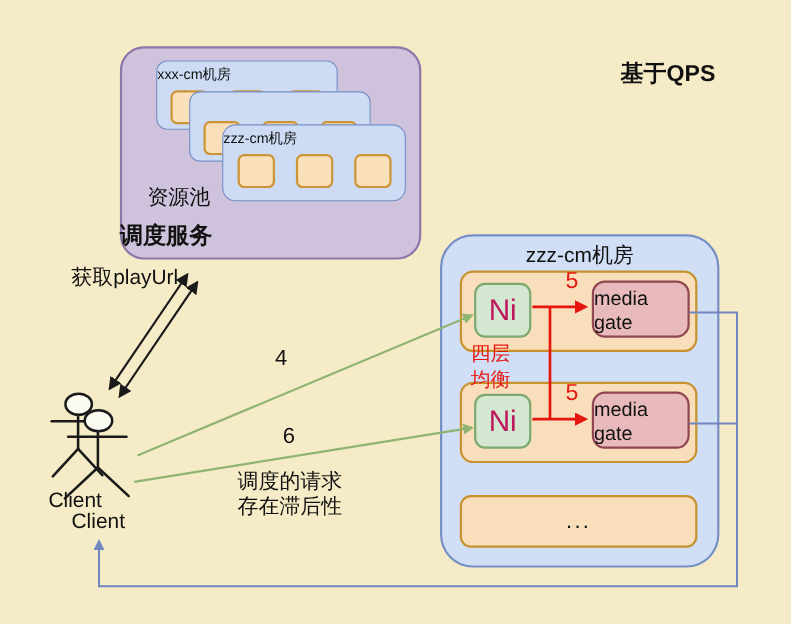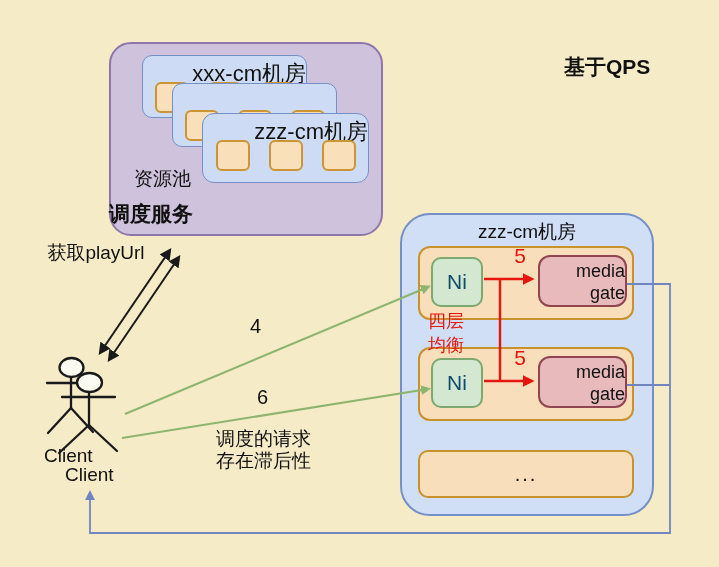--- a/index.html
+++ b/index.html
@@ -2,44 +2,44 @@
 <html><head>
 <meta charset="utf-8">
 <style>
   html,body{margin:0;padding:0;}
   body{font-family:"Liberation Sans","DejaVu Sans",sans-serif;}
   .canvas{position:relative;width:719px;height:567px;background:#f6ebc7;overflow:hidden;color:#111;}
   .abs{position:absolute;}
   
   .sched-box{left:109px;top:42px;width:274px;height:194px;background:#cfc2dc;border:2px solid #8d76a9;border-radius:22px;box-sizing:border-box;z-index:1;}
   .room{background:#cddcf4;border:1.5px solid #7590c7;border-radius:10px;box-sizing:border-box;z-index:2;}
-  .room-label{width:100%;text-align:right;margin-top:3px;font-size:22px;}
+  .room-label{width:100%;text-align:left;margin-top:3px;font-size:13px;}
   .slot{position:absolute;top:26px;width:34px;height:31px;background:#f9dfba;border:2px solid #cc9434;border-radius:6px;box-sizing:border-box;}
   .pool-label{left:134px;top:166px;font-size:19px;z-index:3;}
   .sched-title{left:109px;top:200px;width:274px;font-size:21px;font-weight:bold;z-index:3;}
   .qps-label{left:564px;top:53px;font-size:21px;font-weight:bold;z-index:3;}
   
   .dc-box{left:400px;top:213px;width:254px;height:303px;background:#d0def6;border:2px solid #7590c7;border-radius:30px;box-sizing:border-box;z-index:1;}
   .dc-title{left:400px;top:219px;width:254px;text-align:center;font-size:19px;z-index:2;}
   .group{background:#f8debb;border:2px solid #c8922e;border-radius:12px;box-sizing:border-box;z-index:2;}
   .g1{left:418px;top:246px;width:216px;height:74px;}
   .g2{left:418px;top:347px;width:216px;height:74px;}
   .dots-box{left:418px;top:450px;width:216px;height:48px;background:#f8debb;border:2px solid #c8922e;border-radius:10px;box-sizing:border-box;z-index:2;text-align:center;font-size:20px;line-height:44px;letter-spacing:2px;}
-  .ni{width:52px;height:50px;background:#d4e7d0;border:2px solid #7ca96f;border-radius:10px;box-sizing:border-box;z-index:3;color:#0c4a6e;font-size:21px;text-align:center;line-height:46px;}
+  .ni{width:52px;height:50px;background:#d4e7d0;border:2px solid #7ca96f;border-radius:10px;box-sizing:border-box;z-index:3;color:#be185d;font-size:27px;text-align:center;line-height:46px;}
   .ni1{left:431px;top:257px;}
   .ni2{left:431px;top:358px;}
-  .gate{width:89px;height:52px;background:#e9babc;border:2px solid #904550;border-radius:12px;box-sizing:border-box;z-index:3;font-size:18px;text-align:right;line-height:22px;padding-top:3px;}
+  .gate{width:89px;height:52px;background:#e9babc;border:2px solid #904550;border-radius:12px;box-sizing:border-box;z-index:3;font-size:18px;text-align:left;line-height:22px;padding-top:3px;}
   .gate1{left:538px;top:255px;}
   .gate2{left:538px;top:356px;}
   .qps-val{width:24px;text-align:center;color:#e6150e;font-size:21px;z-index:5;}
   .qv1{left:508px;top:244px;}
   .qv2{left:508px;top:346px;}
   .lb-label{left:428px;top:309px;width:60px;text-align:left;color:#e6150e;font-size:18px;line-height:24px;z-index:5;}
   
-  .playurl{left:30px;top:241px;width:132px;text-align:center;font-size:19px;line-height:24px;z-index:4;}
+  .playurl{left:30px;top:241px;width:132px;text-align:right;font-size:19px;line-height:24px;z-index:4;}
   .num4{left:250px;top:315px;font-size:20px;z-index:4;}
   .num6{left:257px;top:386px;font-size:20px;z-index:4;}
   .note{left:216px;top:428px;width:116px;text-align:left;font-size:19px;line-height:22px;z-index:4;}
   .client-lb1{left:44px;top:445px;font-size:19px;z-index:4;}
   .client-lb2{left:65px;top:464px;font-size:19px;z-index:4;}
   .overlay{position:absolute;left:0;top:0;width:719px;height:567px;z-index:4;pointer-events:none;}
   .line-block{display:block;}
 </style>
 </head>
 <body>

